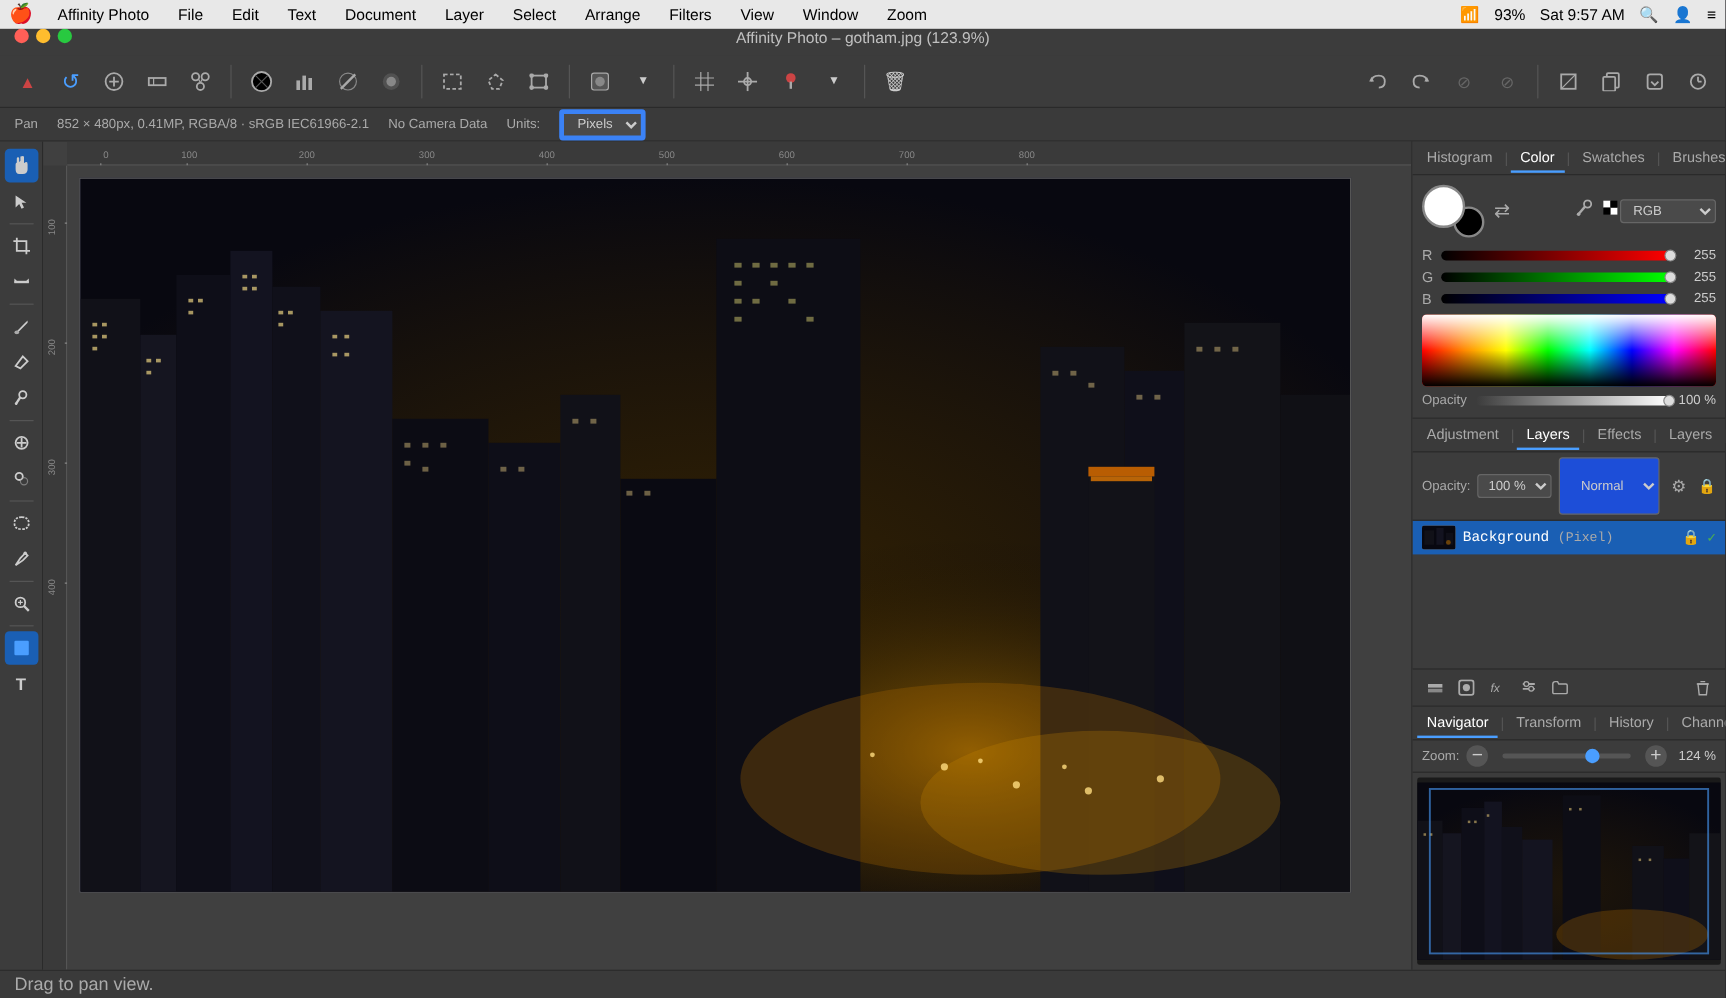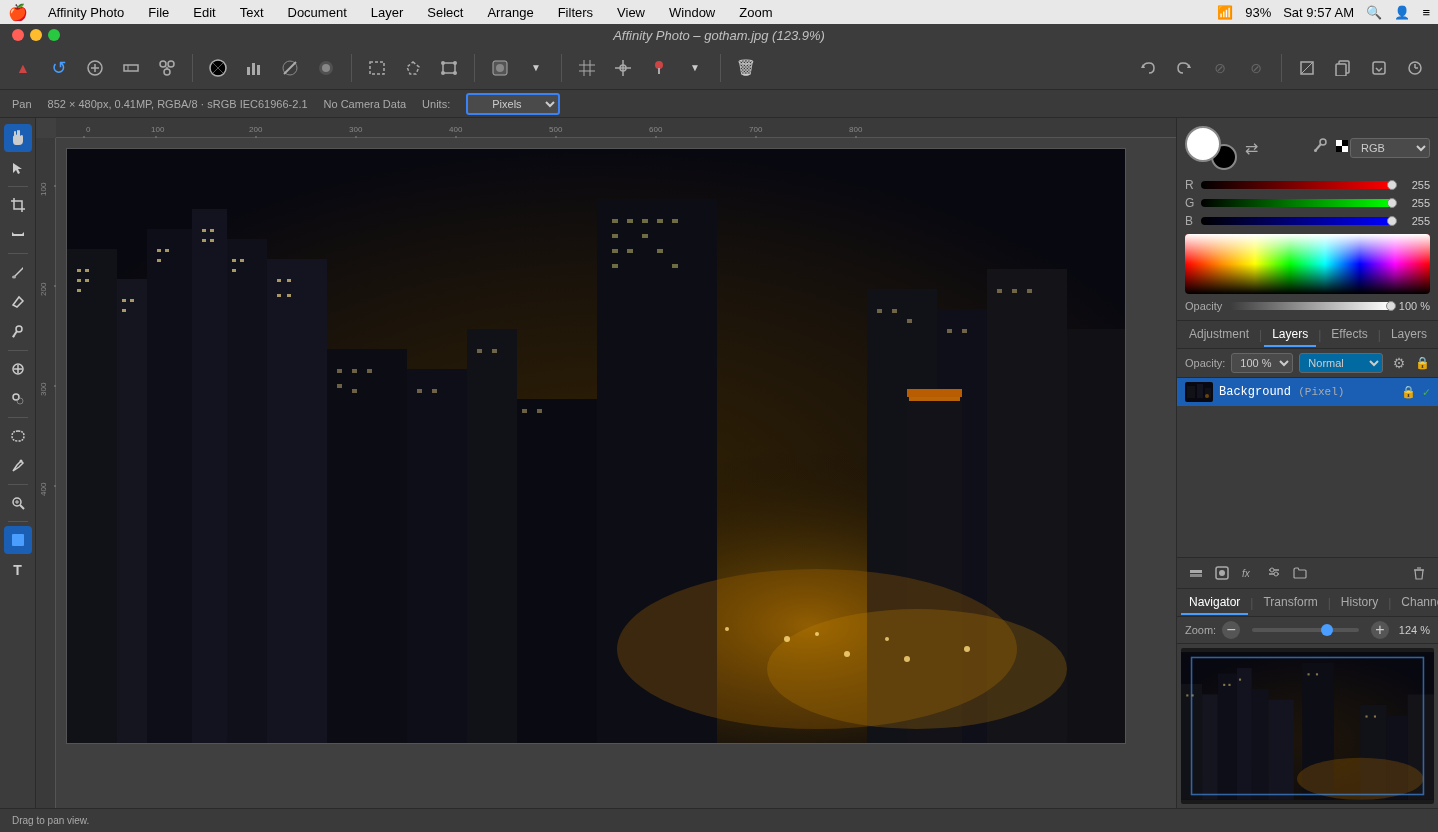--- a/index.html
+++ b/index.html
@@ -9,44 +9,44 @@
     .menubar {
       display: flex; align-items: center; background: #e8e8e8; height: 24px;
       padding: 0 8px; gap: 16px; position: relative; z-index: 100;
     }
     .menubar-apple { font-size: 16px; color: #000; }
     .menubar-item { font-size: 13px; color: #000; cursor: pointer; padding: 0 4px; }
     .menubar-right { margin-left: auto; display: flex; align-items: center; gap: 12px; font-size: 13px; color: #000; }
 
     
     .titlebar {
-      display: flex; align-items: center; justify-content: center;
-      background: #3c3c3c; height: 22px; position: relative; font-style: italic;
+      display: flex; justify-content: center;
+      background: #3c3c3c; height: 22px; position: relative;
     }
     .titlebar-buttons { position: absolute; left: 12px; display: flex; gap: 6px; }
     .traffic-light { width: 12px; height: 12px; border-radius: 50%; }
     .tl-close { background: #ff5f57; }
     .tl-min { background: #ffbd2e; }
     .tl-max { background: #28c940; }
     .titlebar-title { font-size: 13px; color: #c0c0c0; }
 
     
     .toolbar {
       display: flex; align-items: center; background: #3c3c3c; height: 44px;
       padding: 0 8px; gap: 6px; border-bottom: 1px solid #2a2a2a;
     }
     .toolbar-sep { width: 1px; height: 28px; background: #555; margin: 0 4px; }
     .toolbar-btn {
       width: 30px; height: 30px; border-radius: 4px; background: transparent;
       border: none; cursor: pointer; display: flex; align-items: center; justify-content: center;
       color: #ccc; font-size: 14px;
     }
     .toolbar-select {
-      background: #4a4a4a; border: 2px solid #3b82f6; color: #ccc;
-      font-size: 11px; padding: 2px 20px; border-radius: 3px;
+      background: #4a4a4a; border: 4px solid #3b82f6; color: #ccc;
+      font-size: 11px; padding: 2px 7px; border-radius: 3px;
     }
 
     
     .infobar {
       display: flex; align-items: center; background: #3a3a3a; height: 28px;
       padding: 0 12px; gap: 16px; border-bottom: 1px solid #2a2a2a; font-size: 11px; color: #aaa;
     }
 
     
     .main-layout { display: flex; height: calc(832px - 24px - 22px - 44px - 28px - 24px); }
@@ -134,22 +134,22 @@
     }
 
     .layers-content { flex: 1; overflow-y: auto; font-family: Liberation Mono, monospace; }
     .layer-controls { display: flex; align-items: center; padding: 4px 8px; gap: 6px; border-bottom: 1px solid #2a2a2a; }
     .layer-opacity-label { font-size: 11px; color: #aaa; }
     .layer-opacity-select {
       background: #4a4a4a; border: 1px solid #666; color: #ccc;
       font-size: 11px; padding: 2px 4px; border-radius: 3px;
     }
     .layer-blend-select {
-      flex: 1; background: #0369a1; border: 1px solid #666; color: #ccc;
-      font-size: 11px; padding: 2px 4px; border-radius: 3px;
+      flex: 1; background: #1d4ed8; border: 1px solid #666; color: #ccc;
+      font-size: 11px; padding: 16px 4px; border-radius: 3px; text-align: center;
     }
     .layer-gear { width: 20px; height: 20px; display: flex; align-items: center; justify-content: center; color: #aaa; cursor: pointer; font-size: 14px; }
     .layer-lock { color: #aaa; font-size: 12px; }
 
     .layer-row {
       display: flex; align-items: center; padding: 4px 8px; gap: 6px;
       cursor: pointer; background: #1a5fb4;
     }
     .layer-thumb { width: 28px; height: 20px; background: #555; border-radius: 2px; flex-shrink: 0; overflow: hidden; }
     .layer-name { flex: 1; font-size: 12px; color: #fff; }
@@ -176,21 +176,21 @@
     .nav-zoom-label { font-size: 11px; color: #aaa; }
     .nav-zoom-slider { flex: 1; height: 4px; background: #555; border-radius: 2px; position: relative; }
     .nav-zoom-thumb { width: 12px; height: 12px; border-radius: 50%; background: #4a9eff; position: absolute; top: -4px; left: 65%; }
     .nav-zoom-val { font-size: 11px; color: #ccc; }
     .nav-zoom-btn { width: 18px; height: 18px; border-radius: 50%; background: #555; display: flex; align-items: center; justify-content: center; cursor: pointer; font-size: 14px; color: #ccc; }
     .nav-preview { flex: 1; background: #1a1a1a; margin: 4px; border-radius: 2px; overflow: hidden; position: relative; }
 
     
     .statusbar {
       display: flex; align-items: center; background: #3a3a3a; height: 24px;
-      padding: 0 12px; gap: 16px; border-top: 1px solid #2a2a2a; font-size: 10px; color: #aaa;
+      padding: 0 12px; gap: 16px; border-top: 1px solid #2a2a2a; font-size: 15px; color: #aaa;
     }
 
     
     .channel-slider-container { flex: 1; position: relative; height: 10px; margin-right: 6px; }
     .channel-slider-track { position: absolute; top: 1px; left: 0; right: 0; height: 8px; border-radius: 4px; }
     .channel-slider-knob {
       position: absolute; width: 10px; height: 10px; border-radius: 50%;
       background: #ddd; border: 1px solid #888; top: 0; transform: translateX(-50%);
     }
   </style>
@@ -673,20 +673,30 @@
           </g>
         </svg>
       </div>
     </div>
   </div>
 
   <div class="right-panel">
 
     <div>
 
+      <div class="panel-tabs">
+        <span class="panel-tab">Histogram</span>
+        <span class="panel-tab-sep">|</span>
+        <span class="panel-tab active">Color</span>
+        <span class="panel-tab-sep">|</span>
+        <span class="panel-tab">Swatches</span>
+        <span class="panel-tab-sep">|</span>
+        <span class="panel-tab">Brushes</span>
+
+      </div>
 
       <div class="color-panel">
         <div style="display:flex; align-items:center; margin-bottom:8px;">
 
           <div style="position:relative; width:52px; height:44px; margin-right:8px;">
             <div style="width:36px;height:36px;border-radius:50%;background:#fff;border:2px solid #888;position:absolute;top:0;left:0;z-index:2;"></div>
             <div style="width:26px;height:26px;border-radius:50%;background:#000;border:2px solid #888;position:absolute;bottom:0;right:0;z-index:1;"></div>
           </div>
 
           <div style="color:#aaa;font-size:16px;margin-right:4px;cursor:pointer;">⇄</div>

